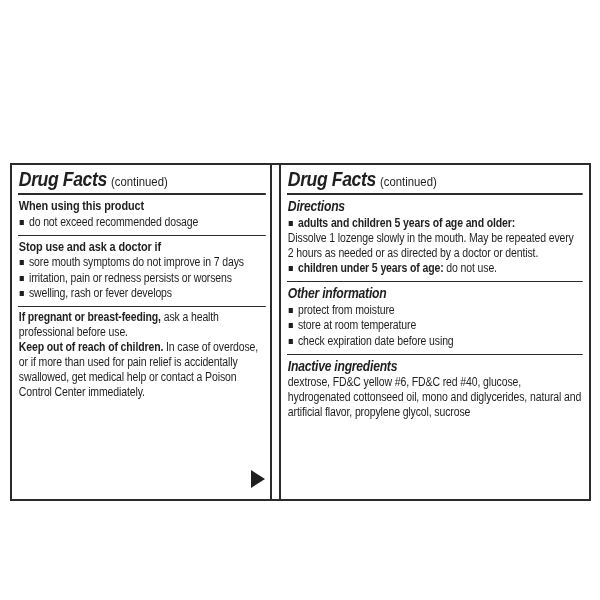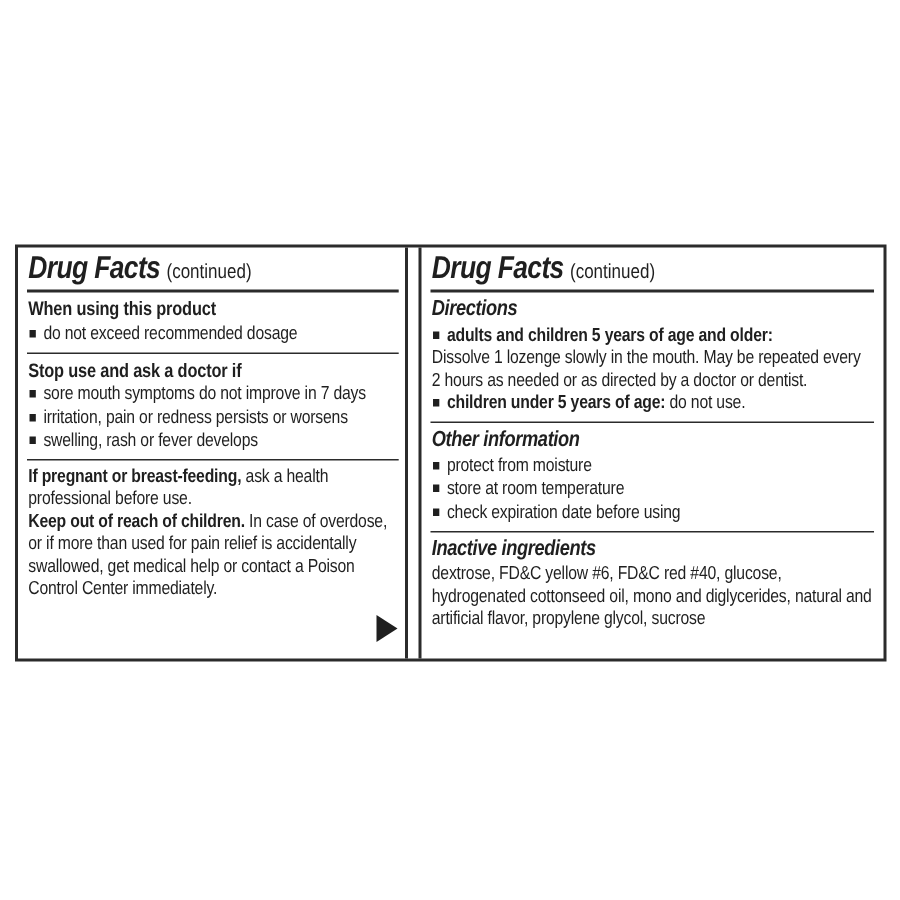--- a/index.html
+++ b/index.html
@@ -2,21 +2,21 @@
 <html><head>
 <meta charset="utf-8">
 <style>
   html,body{margin:0;padding:0;}
   body{
     width:600px;height:600px;position:relative;background:#ffffff;
     font-family:"Liberation Sans", sans-serif;color:#1f1f1f;
     -webkit-font-smoothing:antialiased;
   }
   .label-box{
-    position:absolute;left:10px;top:163px;width:581px;height:278px;
+    position:absolute;left:10px;top:163px;width:581px;height:338px;
     box-sizing:border-box;border:2.5px solid #2b2b2b;background:#fff;
     display:flex;align-items:stretch;
   }
   .col{box-sizing:border-box;position:relative;}
   .col-left{
     width:260px;flex:none;border-right:2px solid #2b2b2b;
     padding:2px 4px 2px 6px;margin-right:7px;
   }
   .col-right{
     flex:1;border-left:2.5px solid #2b2b2b;

